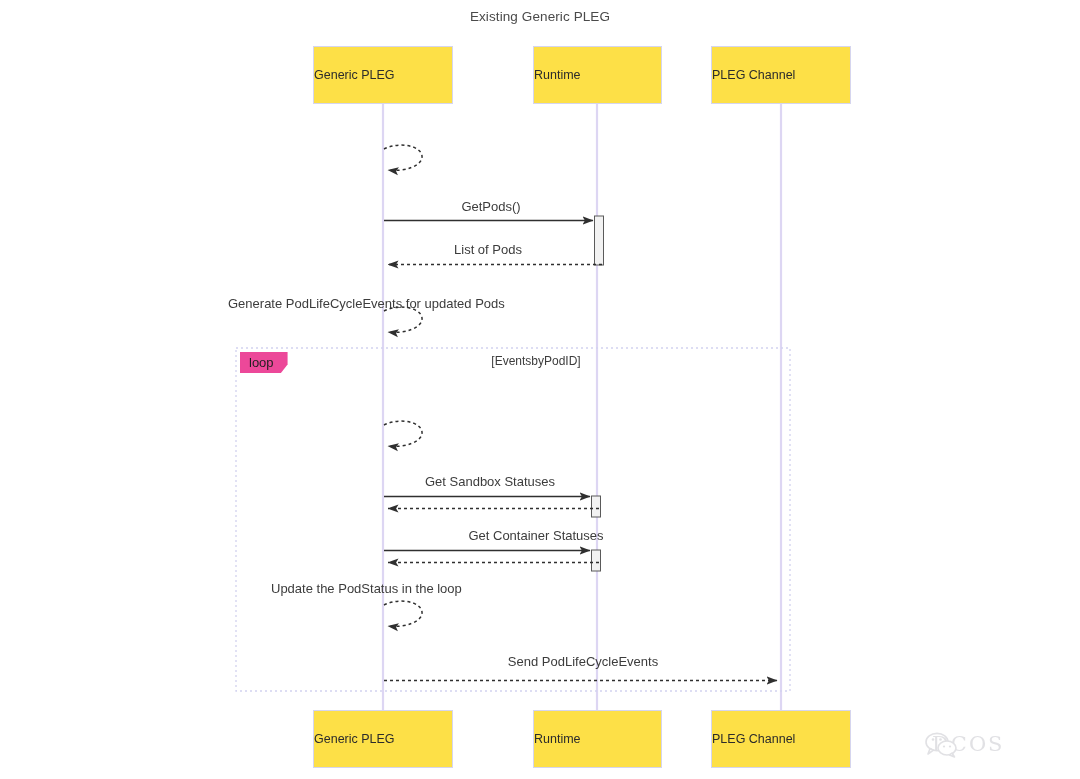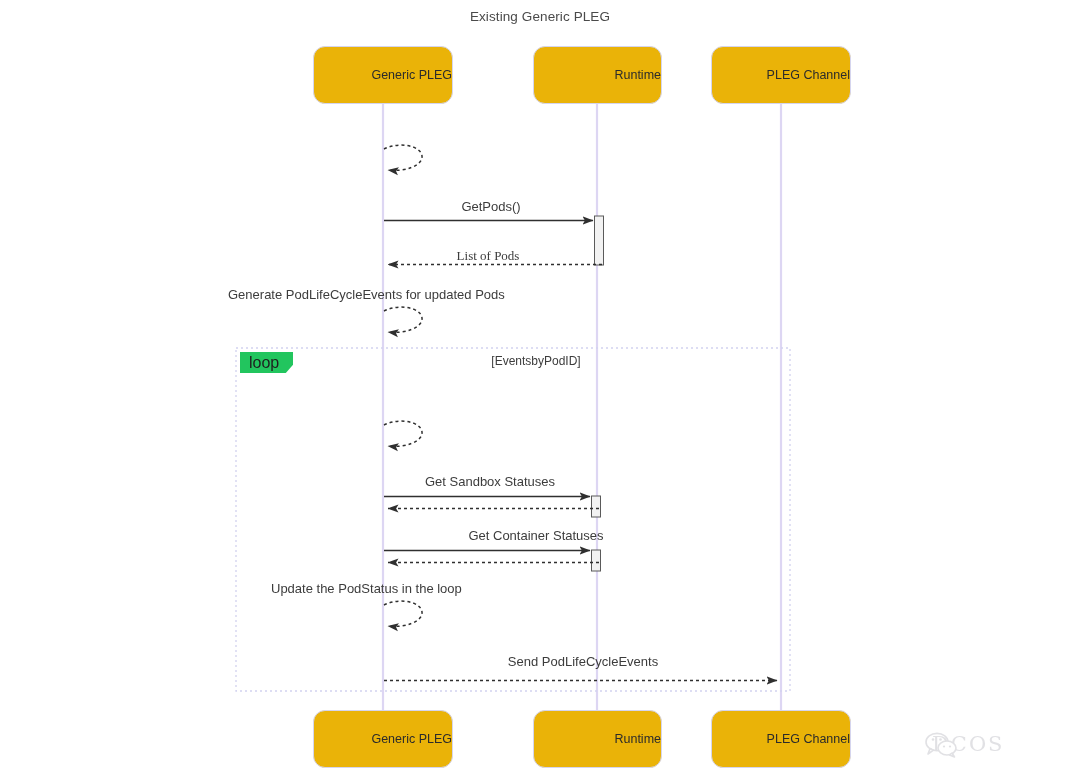--- a/index.html
+++ b/index.html
@@ -33,45 +33,45 @@
     top: 9px;
     width: 1080px;
     text-align: center;
     font-size: 13.5px;
     color: #4a4a4a;
     letter-spacing: .1px;
   }
   .actor-box {
     position: absolute;
     box-sizing: border-box;
-    background: #eab308;
+    background: #fde047;
     border: 1px solid #d5d5ee;
-    border-radius: 12px;
+    border-radius: 0;
     display: flex;
     align-items: center;
-    justify-content: flex-end;
+    justify-content: flex-start;
   }
   .actor-label {
     font-size: 12.5px;
     color: #2b2b2b;
     text-align: center;
     line-height: 1.2;
   }
   .msg-label {
     position: absolute;
     font-size: 13px;
     color: #3c3c3c;
     white-space: nowrap;
   }
   .msg-label.center { transform: translateX(-50%); }
   .loop-tag {
     position: absolute;
-    background: #22c55e;
+    background: #ec4899;
     color: #1f1f1f;
-    font-size: 16px;
+    font-size: 13px;
     padding: 3px 14px 3px 9px;
     line-height: 15px;
     -webkit-clip-path: polygon(0 0, 100% 0, 100% 60%, 86% 100%, 0 100%);
     clip-path: polygon(0 0, 100% 0, 100% 60%, 86% 100%, 0 100%);
     text-align: center;
   }
   .loop-cond {
     position: absolute;
     font-size: 12px;
     color: #3c3c3c;
@@ -186,23 +186,23 @@
   <div class="actor-box" style="left:533px; top:710px; width:129px; height:58px;">
     <span class="actor-label">Runtime</span>
   </div>
   <div class="actor-box" style="left:711px; top:710px; width:140px; height:58px;">
     <span class="actor-label">PLEG Channel</span>
   </div>
 
 
   <div class="msg-label center" style="left:491px; top:199px;">GetPods()</div>
 
-  <div class="msg-label center" style="left:488px; top:248px;font-family:Liberation Serif, serif;">List of Pods</div>
-
-  <div class="msg-label" style="left:228px; top:287px;">Generate PodLifeCycleEvents for updated Pods</div>
+  <div class="msg-label center" style="left:488px; top:242px;">List of Pods</div>
+
+  <div class="msg-label" style="left:228px; top:296px;">Generate PodLifeCycleEvents for updated Pods</div>
 
 
   <div class="msg-label center" style="left:490px; top:474px;">Get Sandbox Statuses</div>
 
   <div class="msg-label center" style="left:490px; top:528px;margin-left:46px;">Get Container Statuses</div>
 
   <div class="msg-label" style="left:271px; top:581px;">Update the PodStatus in the loop</div>
 
   <div class="msg-label center" style="left:583px; top:654px;">Send PodLifeCycleEvents</div>
 

